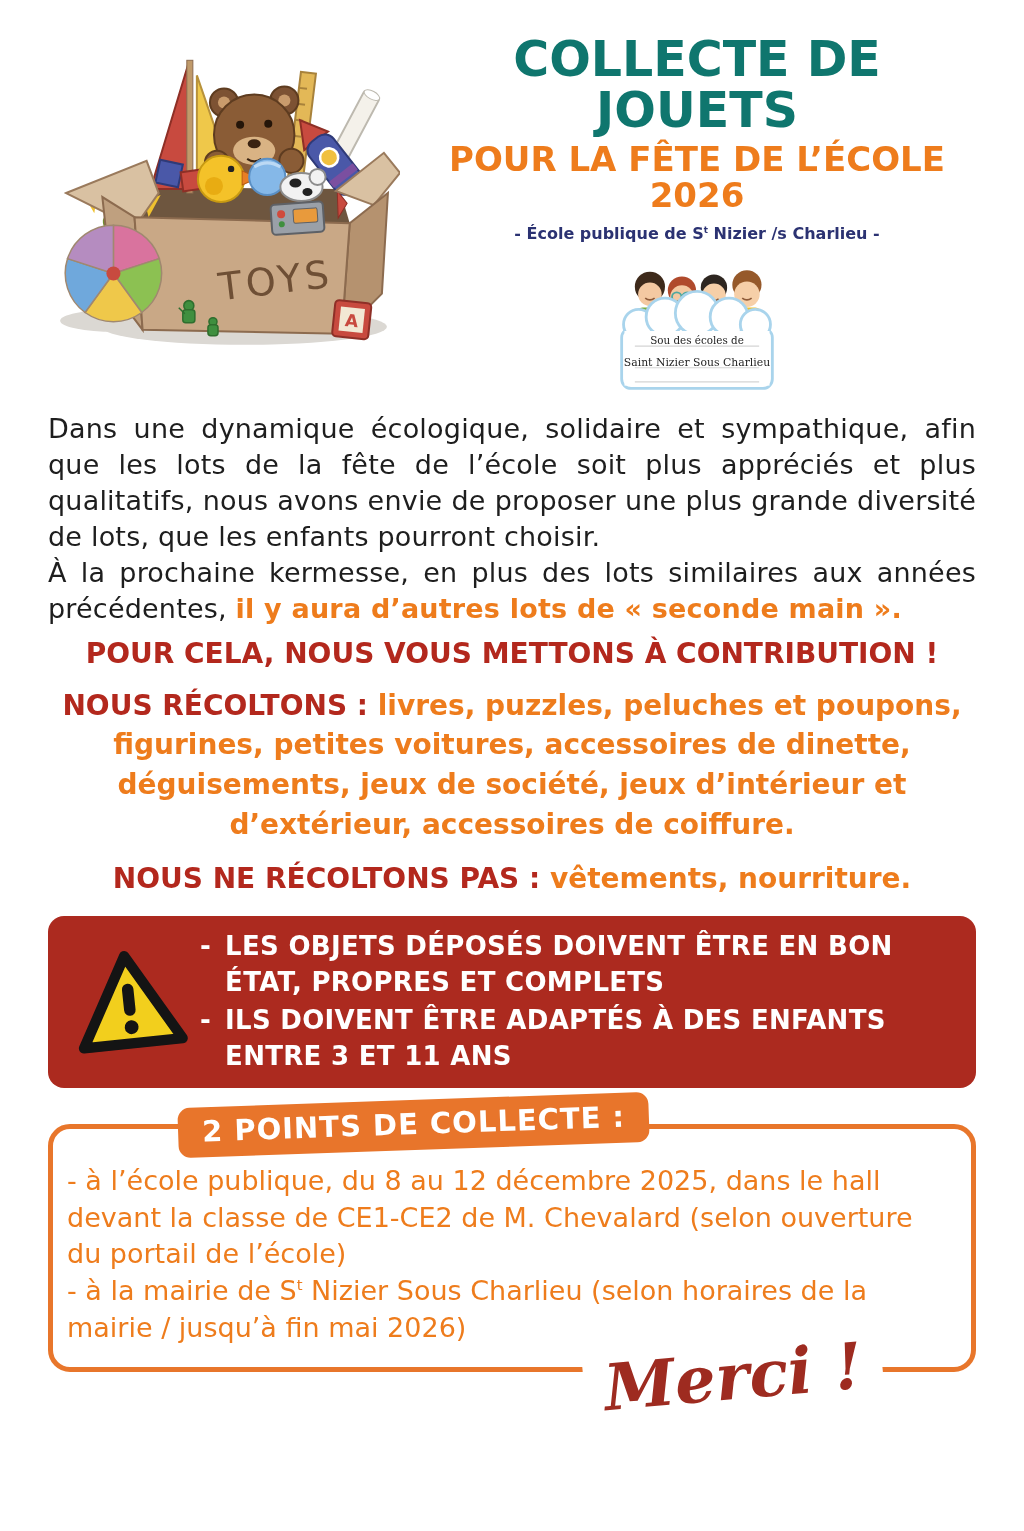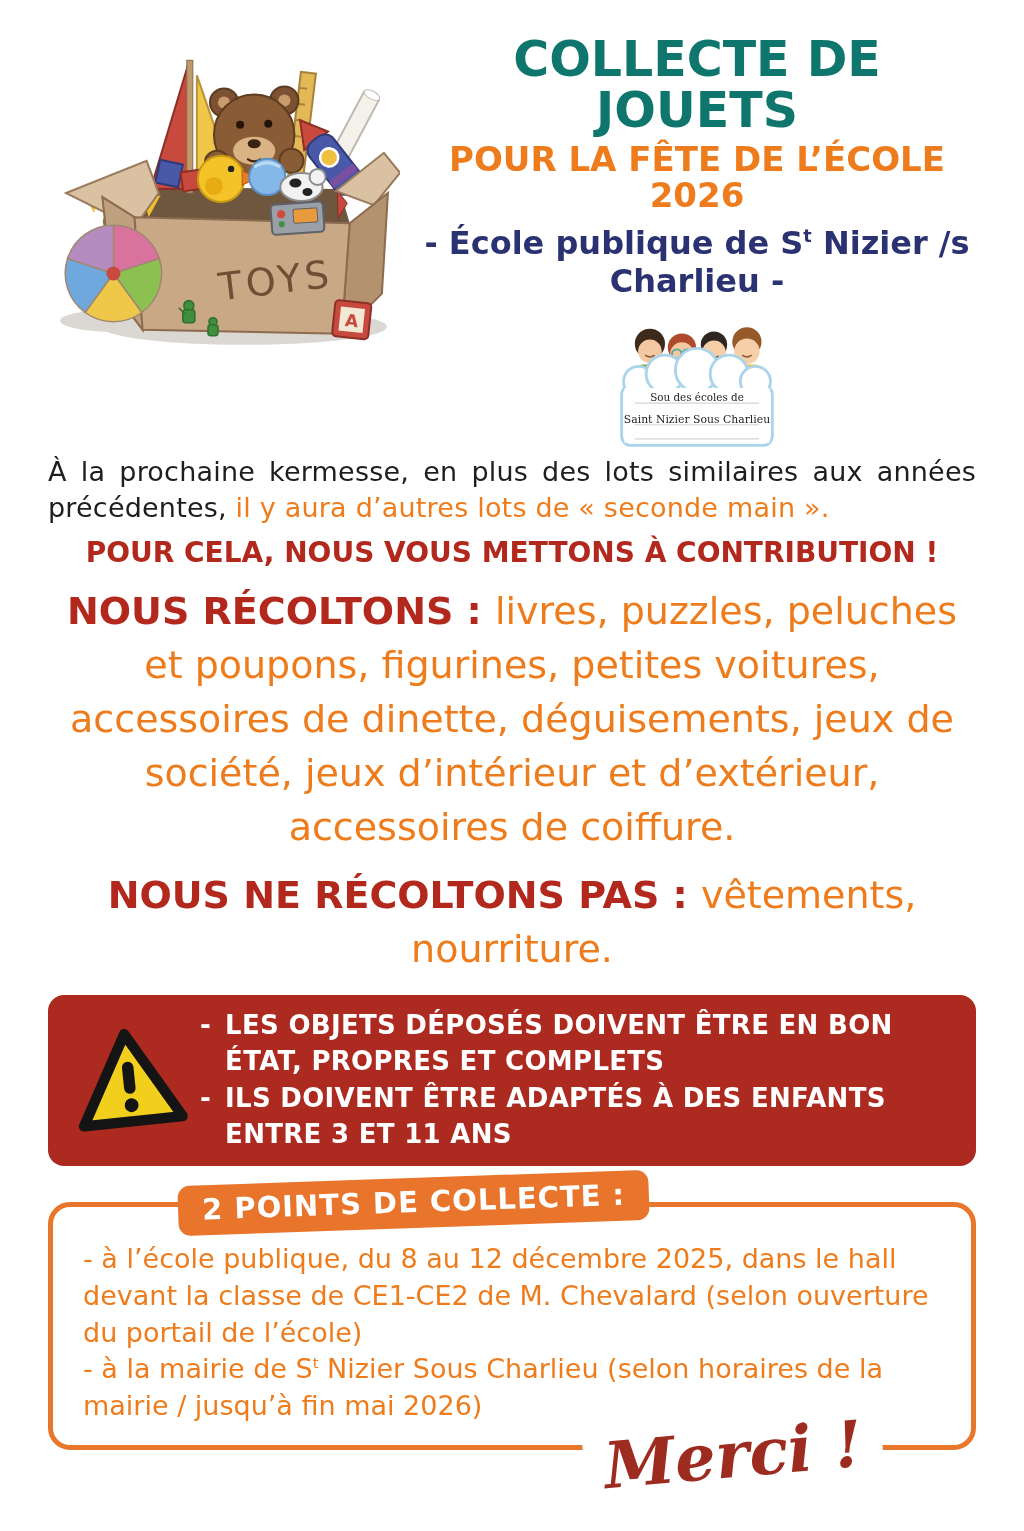--- a/index.html
+++ b/index.html
@@ -4,45 +4,45 @@
 <style>
   html,body{margin:0;padding:0;background:#fff;}
   .page{width:1024px;height:1531px;background:#fff;overflow:hidden;position:relative;
         font-family:"DejaVu Sans",sans-serif;color:#1e1e1e;}
   
   .header{display:flex;padding:20px 34px 0 38px;gap:4px;}
   .toybox{width:362px;flex:0 0 auto;}
   .head-right{flex:1;text-align:center;padding-top:14px;}
   .title-1{color:#0f766e;font-size:49px;font-weight:700;line-height:1.05;margin:0;}
   .title-2{color:#EE7C1C;font-size:34px;font-weight:700;margin:5px 0 8px;line-height:1.05;}
-  .title-3{color:#2B3272;font-size:32px;font-weight:700;margin:11px 0 0;}
+  .title-3{color:#2B3272;font-size:16px;font-weight:700;margin:11px 0 0;}
   .logo{margin-top:10px;text-align:center;}
   sup{font-size:55%;}
   
   main{padding:0 48px;}
   .body-text{font-size:27px;line-height:1.33;text-align:justify;margin:0;letter-spacing:.2px;}
   .p1{margin-top:14px;}
-  .orange{color:#EE7C1C;}
+  .orange{color:#EE7C1C;font-weight:bold;}
   .lbl{color:#B3281D;font-weight:700;}
   .callout{color:#B3281D;font-weight:700;font-size:28px;text-align:center;margin:10px 0 8px;}
-  .collect{font-size:38px;line-height:1.42;text-align:center;margin:16px 0 0;}
+  .collect{font-size:28px;line-height:1.42;text-align:center;margin:16px 0 0;}
   .nocollect{margin-top:14px;}
   
   .warning-box{display:flex;align-items:center;gap:6px;background:#AC2A1F;border-radius:16px;
                margin-top:18px;padding:13px 28px 13px 16px;color:#fff;}
   .warn-icon{flex:0 0 130px;display:flex;justify-content:center;transform:rotate(-6deg);}
   .warn-list{flex:1;display:flex;flex-direction:column;gap:2px;}
   .warn-item{display:flex;gap:14px;font-weight:700;font-size:26px;line-height:1.38;letter-spacing:.3px;}
   
   .points{margin-top:12px;position:relative;padding-top:24px;}
   .points-badge{position:absolute;top:0;left:130px;z-index:2;transform:rotate(-2deg);
                 background:#E8752B;color:#fff;font-weight:700;font-size:29px;letter-spacing:1px;
                 padding:7px 24px 9px;border-radius:12px;}
   .points-box{position:relative;border:5px solid #E8762B;border-radius:22px;
-              padding:34px 26px 20px 30px;color:#EE7C1C;font-size:27px;line-height:1.36;}
+              padding:34px 26px 20px 14px;color:#EE7C1C;font-size:27px;line-height:1.36;}
   .points-text{margin:0;}
   .merci{position:absolute;right:88px;bottom:-48px;transform:rotate(-5deg);background:#fff;
          padding:0 20px 6px;color:#9E2B20;font-family:"DejaVu Serif",serif;font-style:italic;
          font-weight:700;font-size:64px;line-height:1;}
 </style>
 </head>
 <body>
 
 <div class="page">
 
@@ -209,20 +209,21 @@
           <line x1="20" y1="135" x2="152" y2="135" stroke="#D4D4D4" stroke-width="1.2"></line>
           <text x="86" y="95" text-anchor="middle" font-size="11" fill="#1E1E1E" font-family="DejaVu Serif, serif">Sou des écoles de</text>
           <text x="86" y="118" text-anchor="middle" font-size="11.5" fill="#1E1E1E" font-family="DejaVu Serif, serif">Saint Nizier Sous Charlieu</text>
         </svg>
       </div>
     </div>
   </header>
 
   <main>
 
+    <p class="body-text p1"><span>Dans une dynamique écologique, solidaire et sympathique, afin que les lots de la fête de l’école soit plus appréciés et plus qualitatifs, nous avons envie de proposer une plus grande diversité de lots, que les enfants pourront choisir.</span></p>
 
     <p class="body-text"><span>À la prochaine kermesse, en plus des lots similaires aux années précédentes, </span><span class="orange">il y aura d’autres lots de « seconde main ».</span></p>
 
     <p class="callout">POUR CELA, NOUS VOUS METTONS À CONTRIBUTION !</p>
 
 
     <p class="collect"><span class="lbl">NOUS RÉCOLTONS : </span><span class="orange">livres, puzzles, peluches et poupons, figurines, petites voitures, accessoires de dinette, déguisements, jeux de société, jeux d’intérieur et d’extérieur, accessoires de coiffure.</span></p>
 
     <p class="collect nocollect"><span class="lbl">NOUS NE RÉCOLTONS PAS : </span><span class="orange">vêtements, nourriture.</span></p>
 

